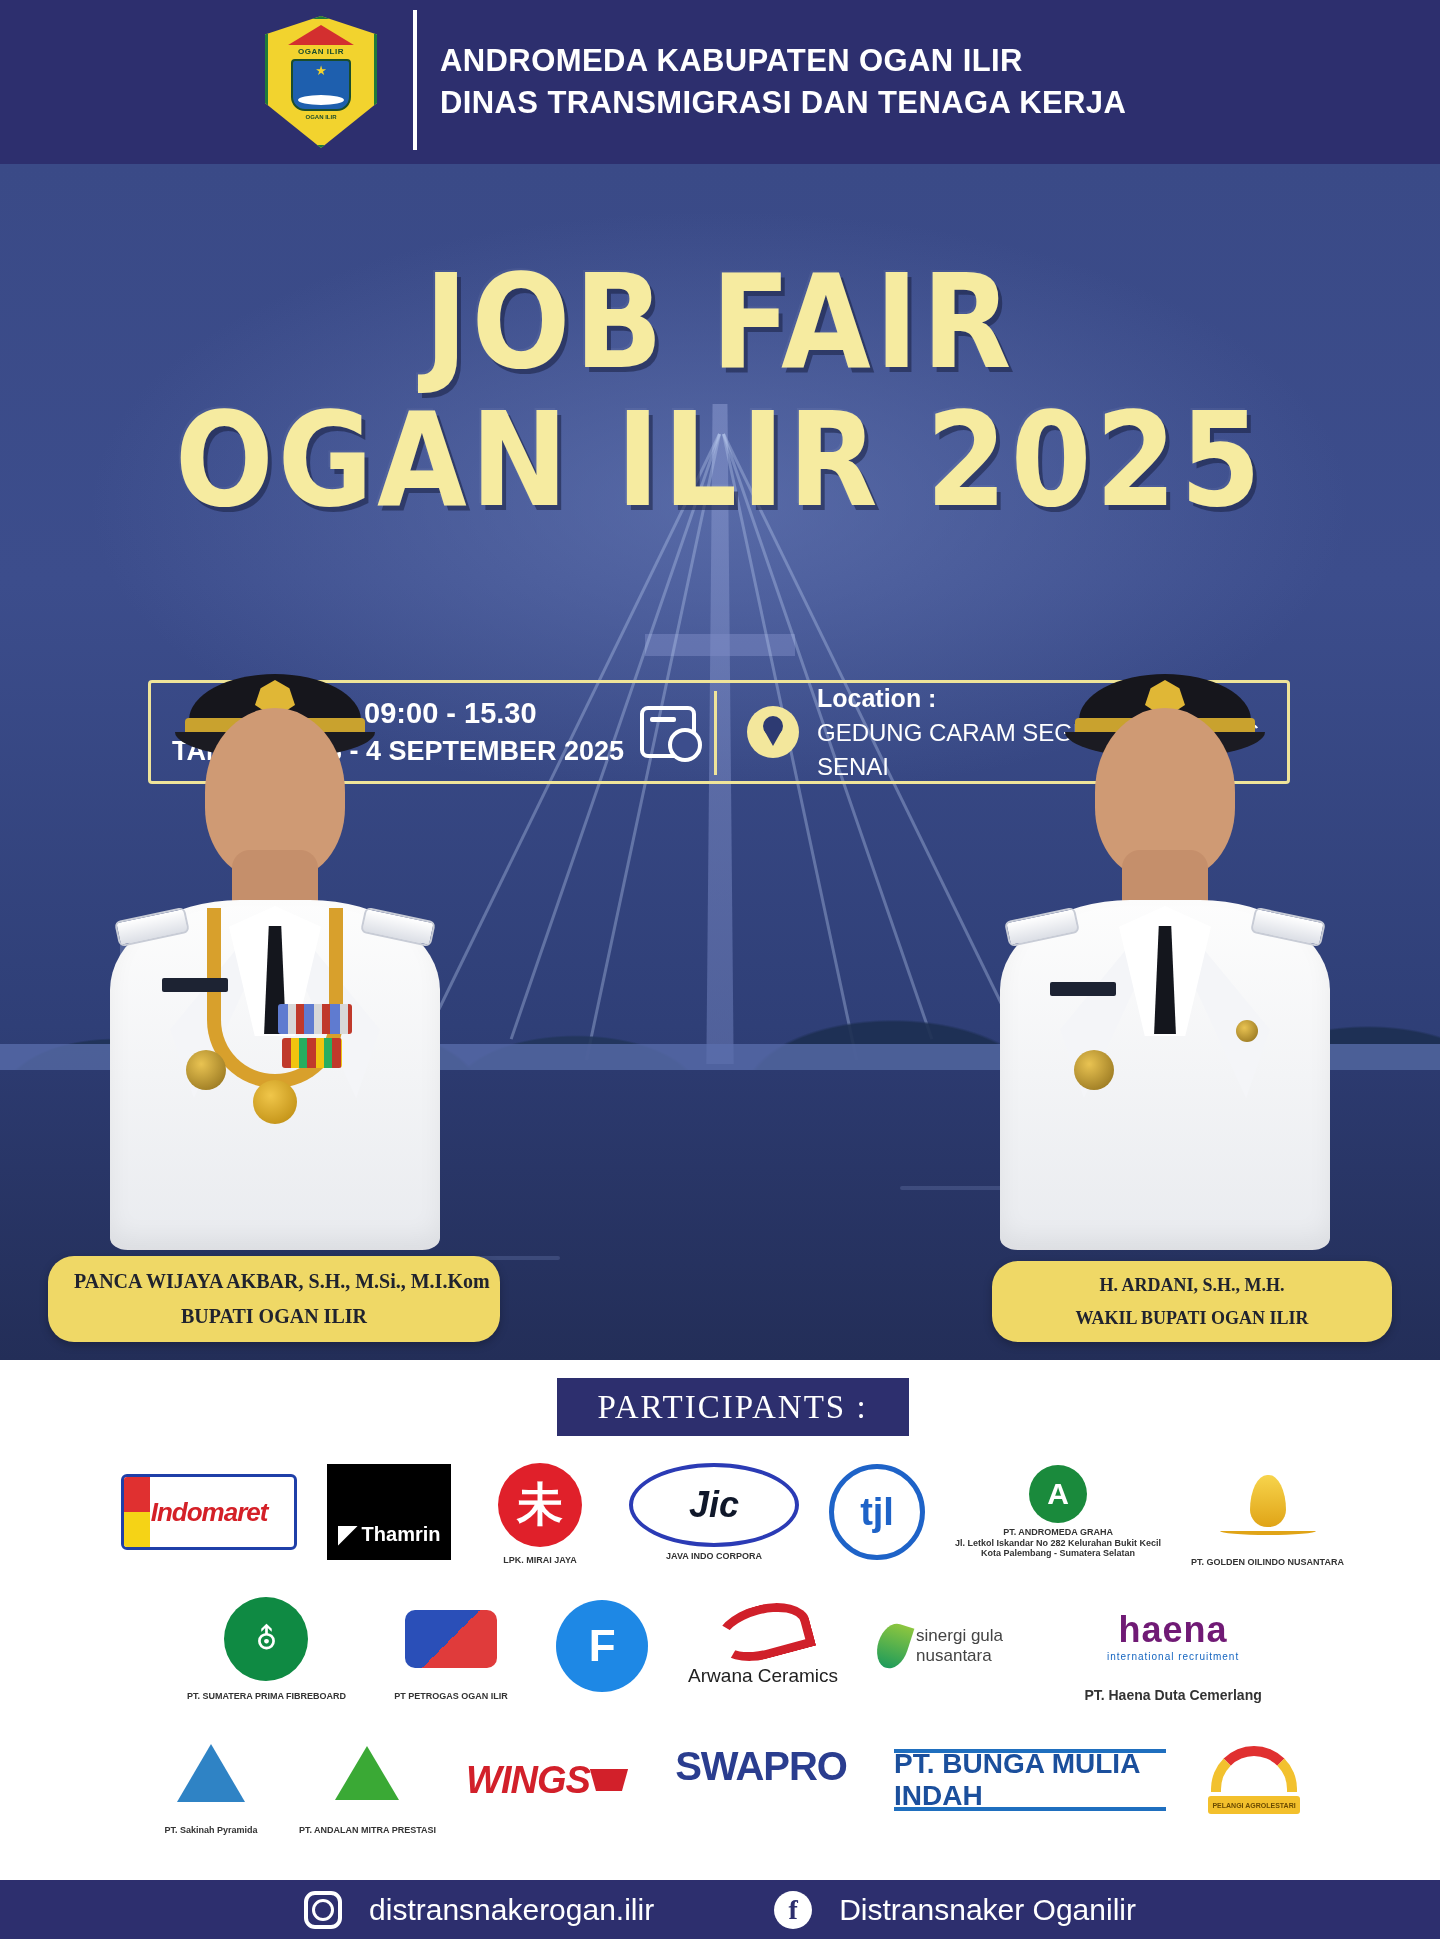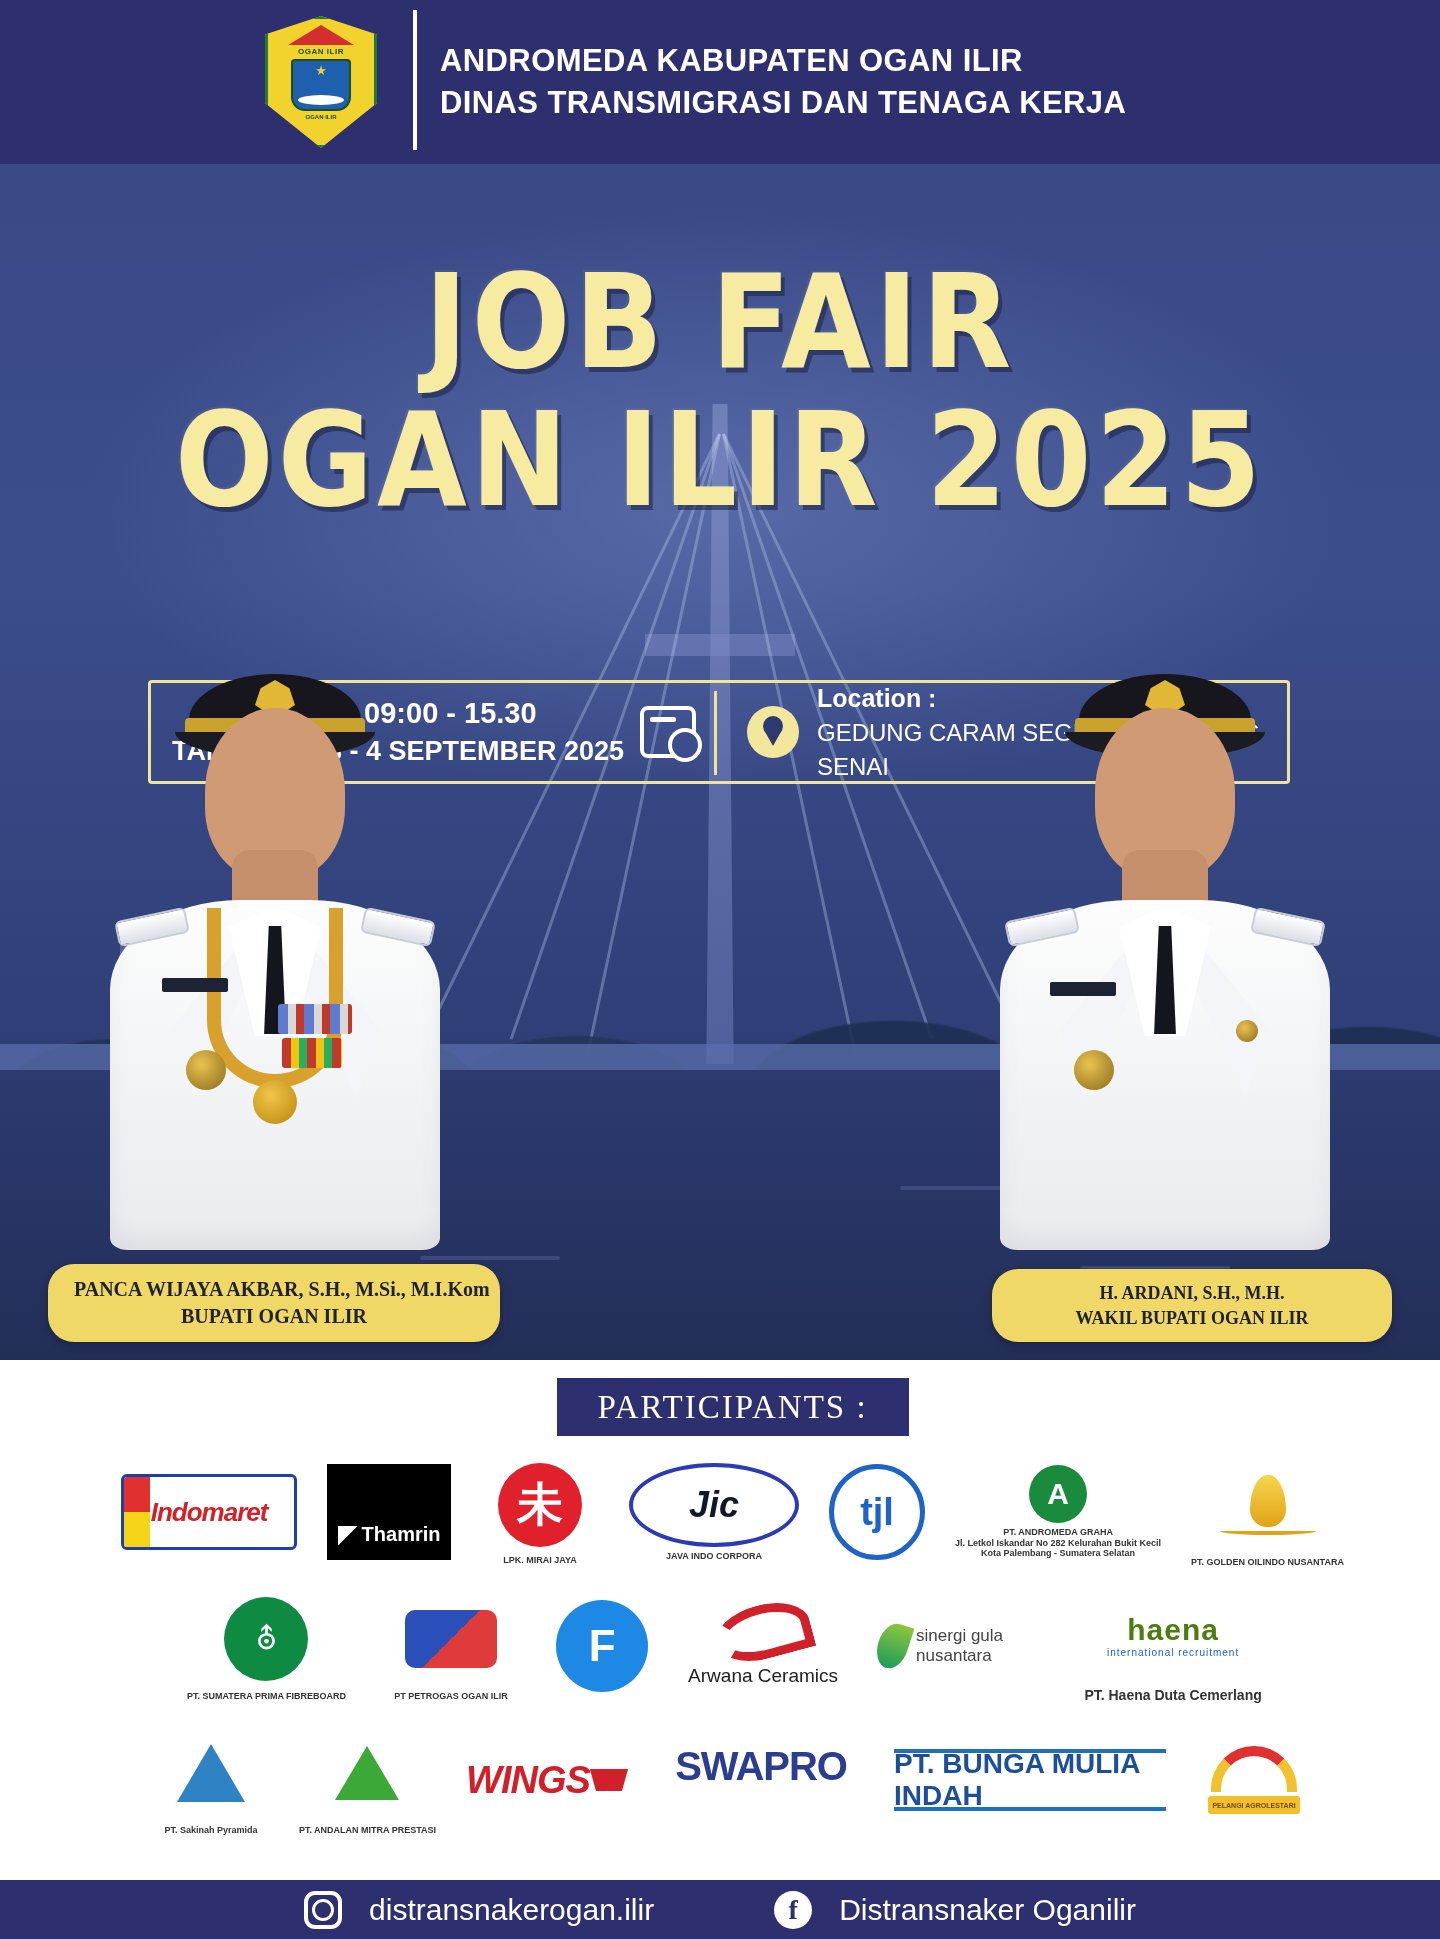--- a/index.html
+++ b/index.html
@@ -497,20 +497,21 @@
     line-height: 1.35;
     white-space: nowrap;
   }
   .name-plate.right .nm { font-size: 18px; }
   .name-plate .pos {
     font-family: "Liberation Serif", serif;
     font-weight: bold;
     font-size: 20px;
     color: #20232e;
     line-height: 1.35;
+    margin-top: 8px;
   }
   .name-plate.right .pos { font-size: 18px; }
 
   
   .participants {
     position: relative;
     height: 520px;
     background: #ffffff;
     padding-top: 18px;
     margin-left: 25px;
@@ -673,21 +674,21 @@
     width: 30px; height: 46px;
     background: linear-gradient(180deg,#8dc63f,#1e9b5b);
     border-radius: 50% 0 50% 50%;
     transform: rotate(18deg);
   }
   .lg-sinergi .txt { font-size: 17px; color: #444; line-height: 1.15; }
   .lg-haena {
     width: 210px; height: 96px;
     display: flex; flex-direction: column; align-items: center; justify-content: center;
   }
-  .lg-haena .txt { font-size: 30px; color: #4d7c0f; font-weight: bold; letter-spacing: 1px; }
+  .lg-haena .txt { font-size: 36px; color: #701a75; font-weight: bold; letter-spacing: 1px; }
   .lg-haena .sub { font-size: 10px; color: #1565c0; letter-spacing: 1px; }
   .lg-sakinah {
     width: 116px; height: 96px;
     display: flex; flex-direction: column; align-items: center; justify-content: center;
   }
   .lg-sakinah .tri {
     width: 0; height: 0;
     border-left: 34px solid transparent;
     border-right: 34px solid transparent;
     border-bottom: 58px solid #2f83c5;

